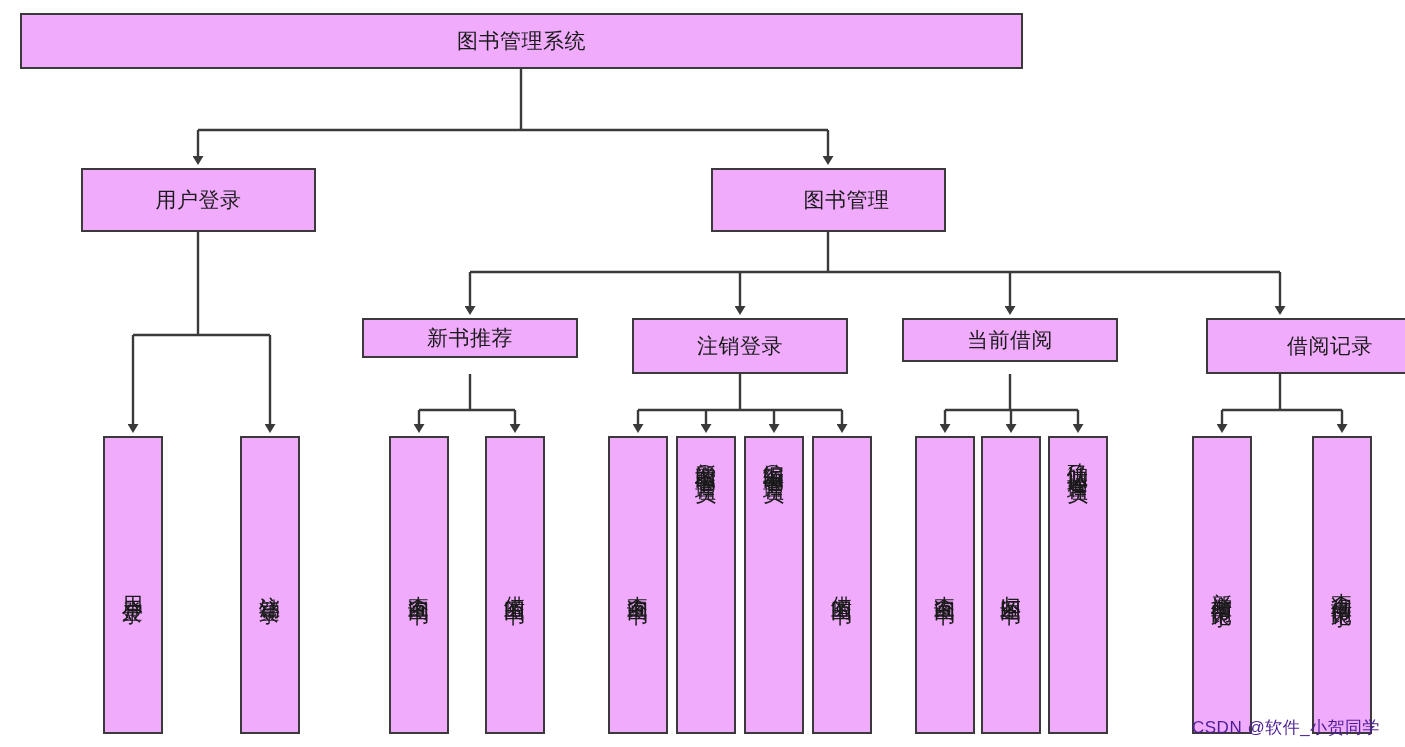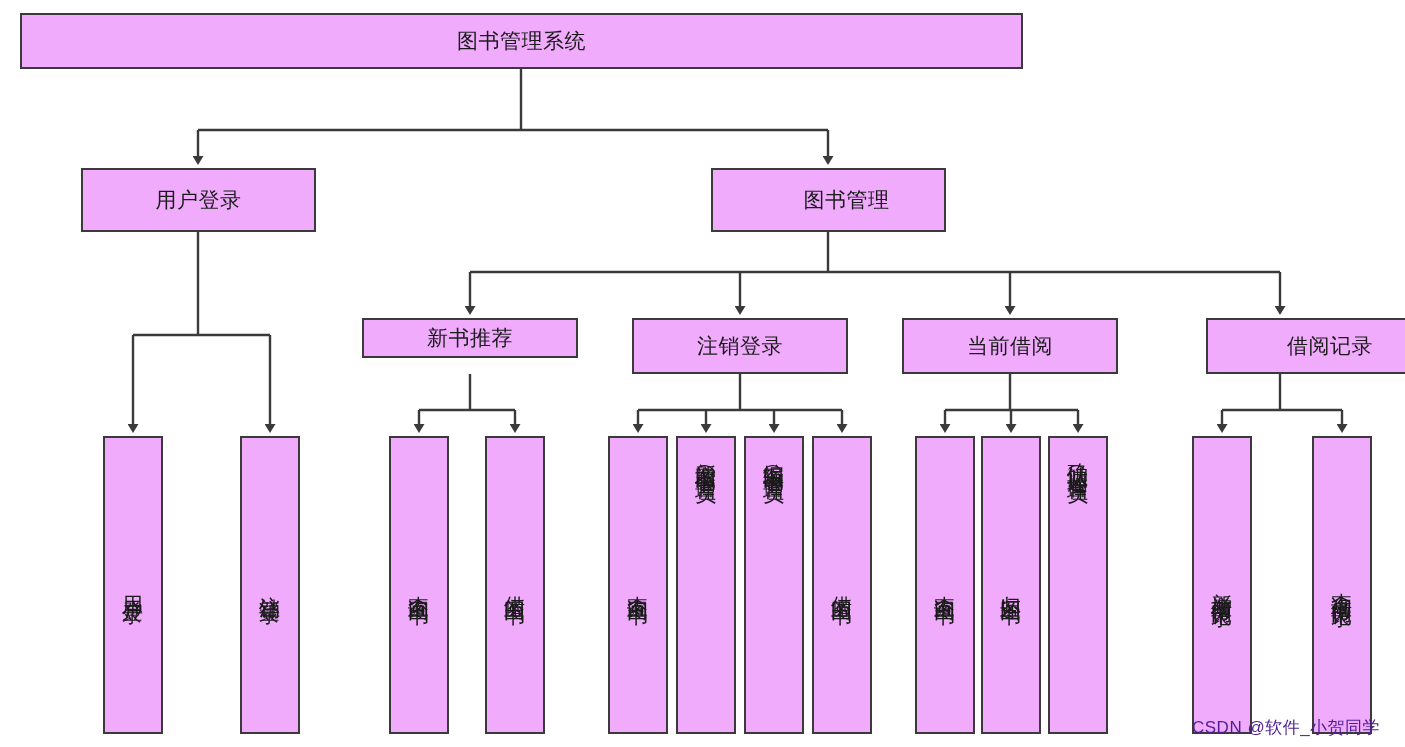--- a/index.html
+++ b/index.html
@@ -128,21 +128,21 @@
       </div>
       <div class="node h" style="left: 711px; top: 168px; width: 235px; height: 64px; padding-left: 36px;">
         <span class="label">图书管理</span>
       </div>
       <div class="node h" style="left: 362px; top: 318px; width: 216px; height: 40px;">
         <span class="label">新书推荐</span>
       </div>
       <div class="node h" style="left: 632px; top: 318px; width: 216px; height: 56px;">
         <span class="label">注销登录</span>
       </div>
-      <div class="node h" style="left: 902px; top: 318px; width: 216px; height: 56px;">
+      <div class="node h" style="left: 902px; top: 318px; width: 216px; height: 44px;">
         <span class="label">当前借阅</span>
       </div>
       <div class="node h" style="left: 1206px; top: 318px; width: 248px; height: 56px;">
         <span class="label">借阅记录</span>
       </div>
       <div class="node v mid" style="left: 103px; top: 436px; width: 60px; height: 298px;">
         <span class="label">用户登录</span>
       </div>
       <div class="node v mid" style="left: 240px; top: 436px; width: 60px; height: 298px;">
         <span class="label">注销登录</span>

